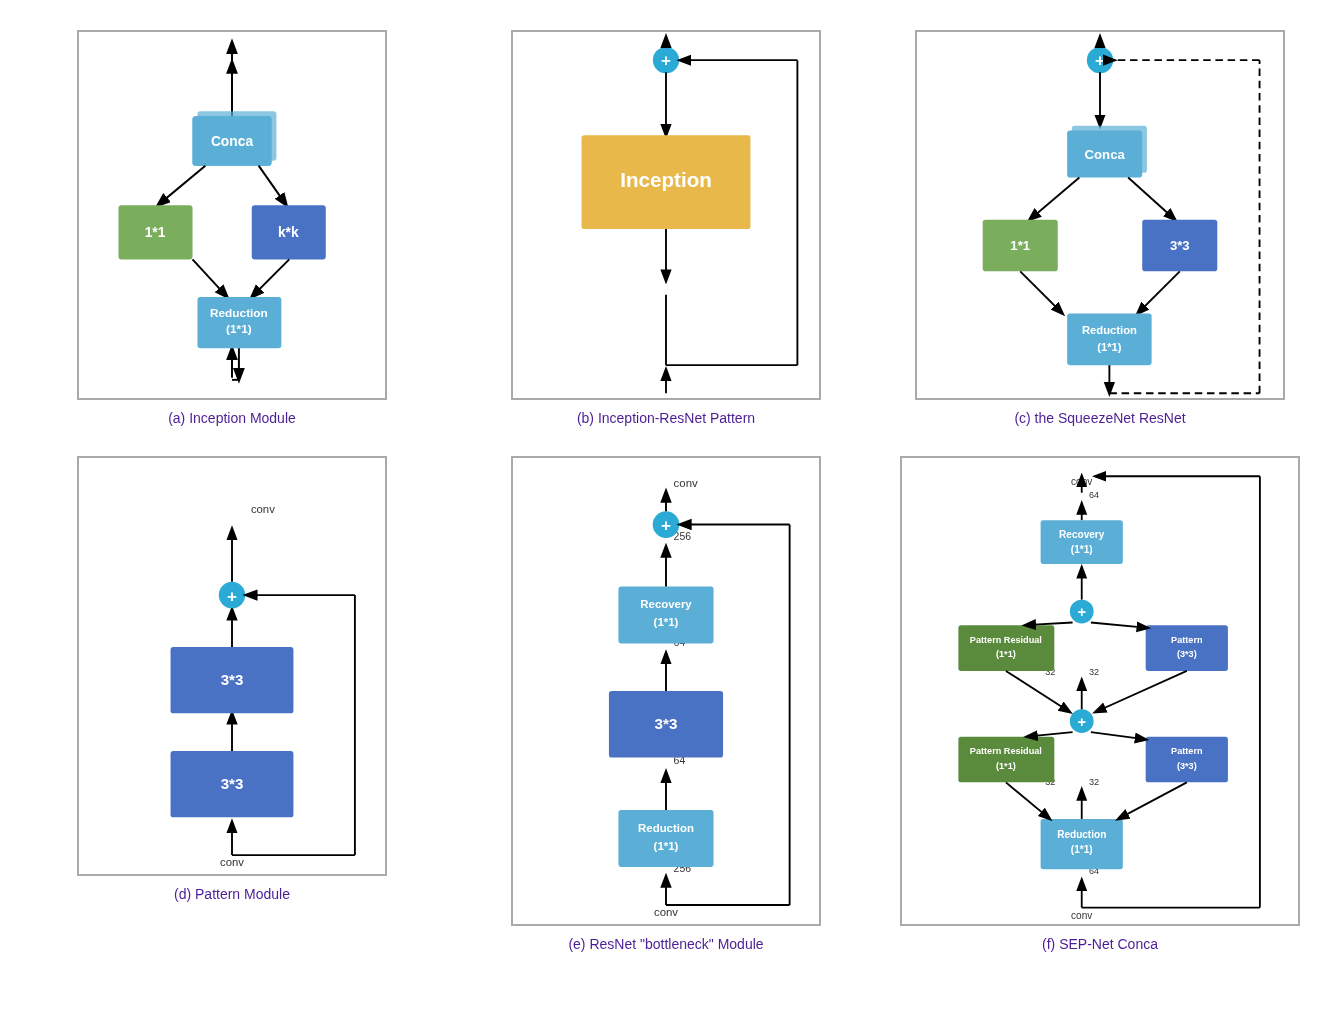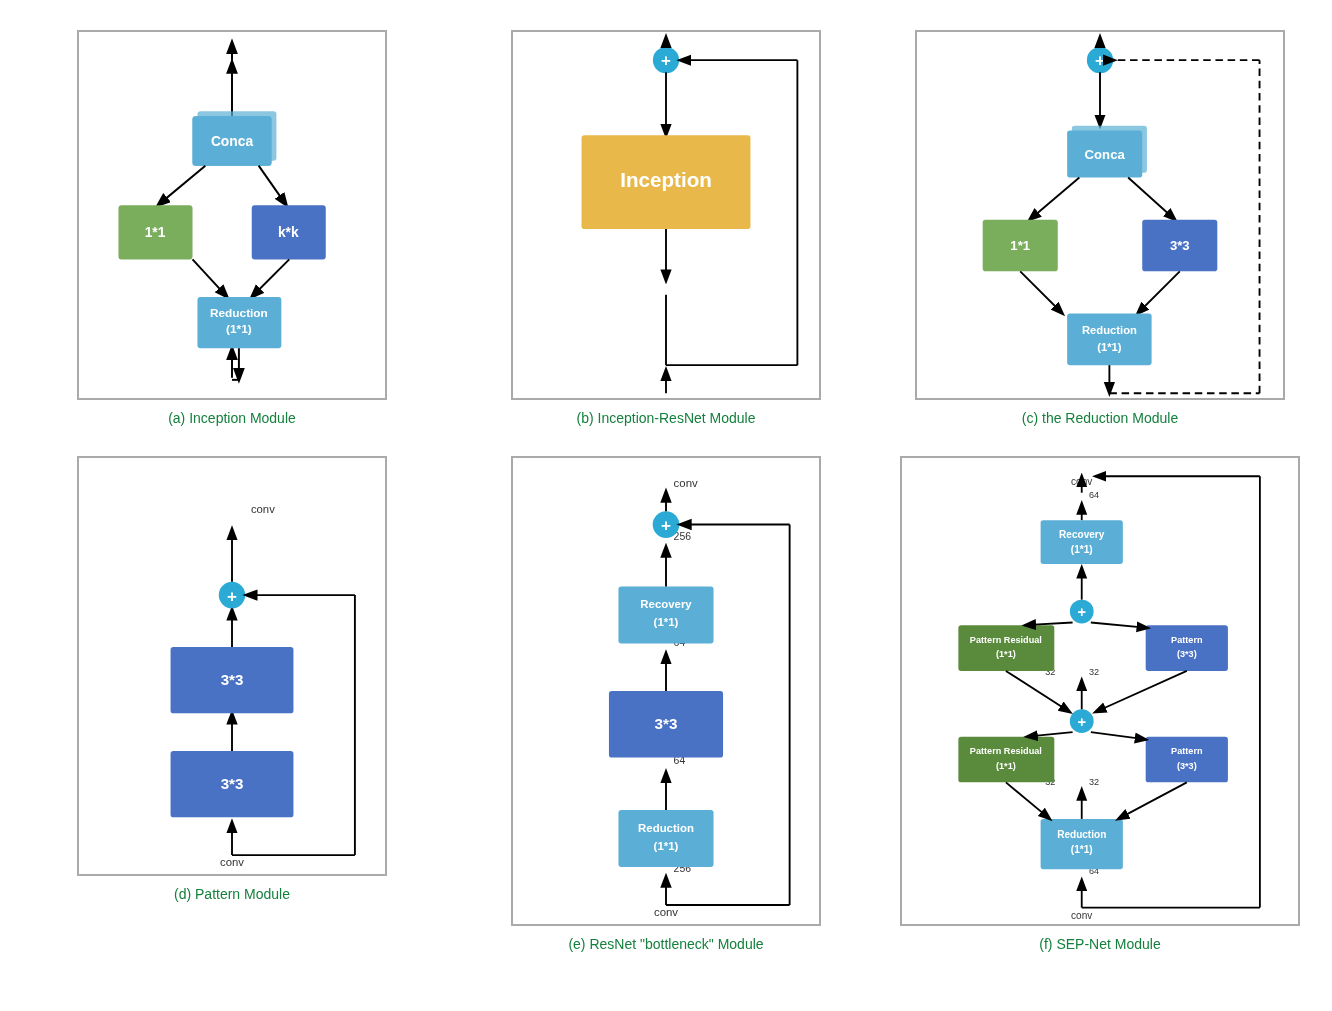--- a/index.html
+++ b/index.html
@@ -25,21 +25,21 @@
     .diagram-box {
       border: 2px solid #aaa;
       position: relative;
       display: flex;
       flex-direction: column;
       align-items: center;
     }
     .caption {
       margin-top: 10px;
       font-size: 14px;
-      color: #15803d;
+      color: #4c1d95;
       text-align: left;
     }
 
     
     .diagram-svg {
       width: 100%;
       height: 100%;
     }
 
     
@@ -136,21 +136,21 @@
 
         <line x1="155" y1="355" x2="295" y2="355" stroke="black" stroke-width="2"></line>
 
         <line x1="295" y1="355" x2="295" y2="30" stroke="black" stroke-width="2"></line>
 
         <line x1="295" y1="30" x2="170" y2="30" stroke="black" stroke-width="2" marker-end="url(#arrow2)"></line>
 
         <line x1="155" y1="385" x2="155" y2="360" stroke="black" stroke-width="2" marker-end="url(#arrow2)"></line>
       </svg>
     </div>
-    <div class="caption">(b)  Inception-ResNet Module</div>
+    <div class="caption">(b)  Inception-ResNet Pattern</div>
   </div>
 
   <div class="module-container">
     <div class="diagram-box mod-c-box" style="position:relative;">
       <svg viewBox="0 0 370 390" class="diagram-svg">
         <defs>
           <marker id="arrow3" markerWidth="8" markerHeight="8" refX="6" refY="3" orient="auto">
             <path d="M0,0 L0,6 L8,3 z" fill="black"></path>
           </marker>
           <marker id="arrow3r" markerWidth="8" markerHeight="8" refX="2" refY="3" orient="auto">
@@ -189,21 +189,21 @@
 
         <line x1="195" y1="355" x2="195" y2="385" stroke="black" stroke-width="2" marker-end="url(#arrow3)"></line>
 
         <line x1="355" y1="385" x2="355" y2="30" stroke="black" stroke-width="2" stroke-dasharray="8,5"></line>
 
         <line x1="195" y1="385" x2="355" y2="385" stroke="black" stroke-width="2" stroke-dasharray="8,5"></line>
 
         <line x1="355" y1="30" x2="200" y2="30" stroke="black" stroke-width="2" stroke-dasharray="8,5" marker-end="url(#arrow3r)"></line>
       </svg>
     </div>
-    <div class="caption">(c)  the Reduction Module</div>
+    <div class="caption">(c)  the SqueezeNet ResNet</div>
   </div>
 
   <div class="module-container">
     <div class="diagram-box mod-d-box" style="position:relative;">
       <svg viewBox="0 0 310 440" class="diagram-svg">
         <defs>
           <marker id="arrow4" markerWidth="8" markerHeight="8" refX="6" refY="3" orient="auto">
             <path d="M0,0 L0,6 L8,3 z" fill="black"></path>
           </marker>
         </defs>
@@ -370,16 +370,16 @@
         <text x="180" y="30" text-anchor="middle" fill="#333" font-size="11">conv</text>
         <line x1="180" y1="38" x2="180" y2="20" stroke="black" stroke-width="2" marker-end="url(#arrow6)"></line>
 
         <circle cx="180" cy="50" r="1" fill="transparent"></circle>
 
         <line x1="180" y1="492" x2="375" y2="492" stroke="black" stroke-width="2"></line>
         <line x1="375" y1="492" x2="375" y2="20" stroke="black" stroke-width="2"></line>
         <line x1="375" y1="20" x2="195" y2="20" stroke="black" stroke-width="2" marker-end="url(#arrow6)"></line>
       </svg>
     </div>
-    <div class="caption">(f)  SEP-Net Module</div>
+    <div class="caption">(f)  SEP-Net Conca</div>
   </div>
 
 </div>
 
 </body></html>

